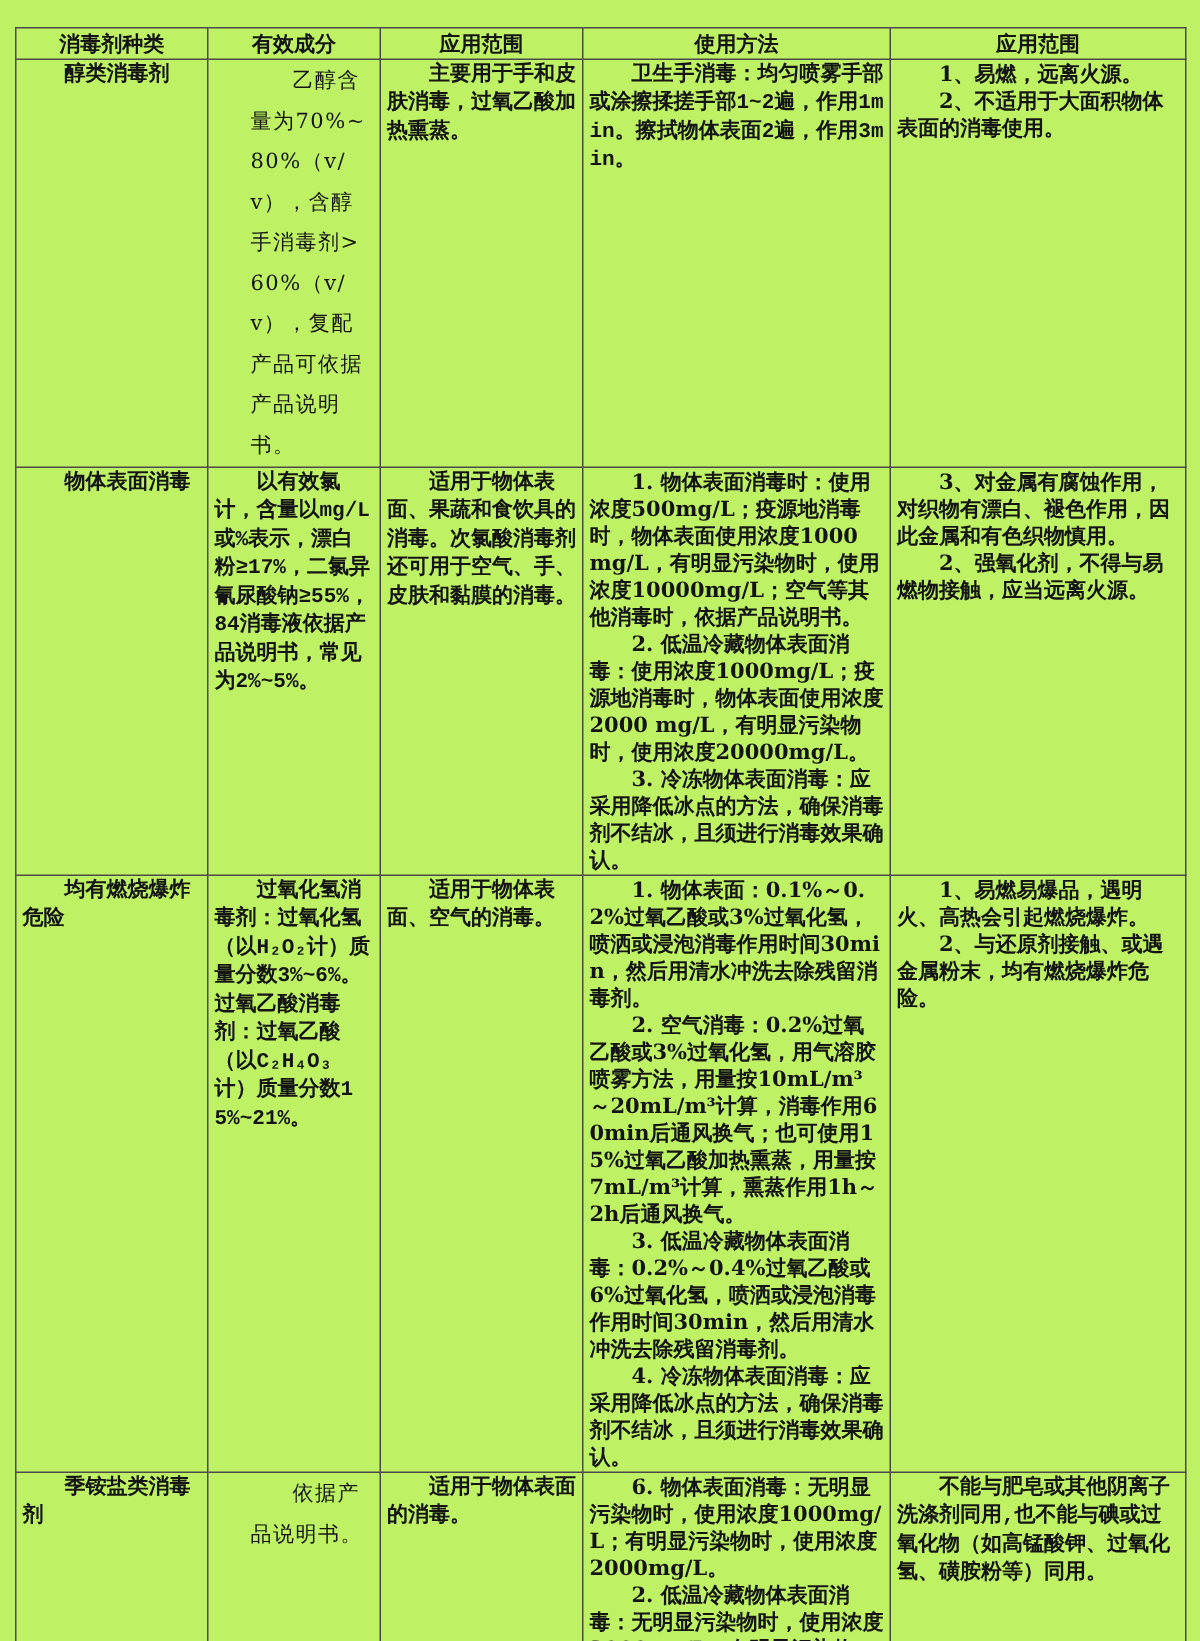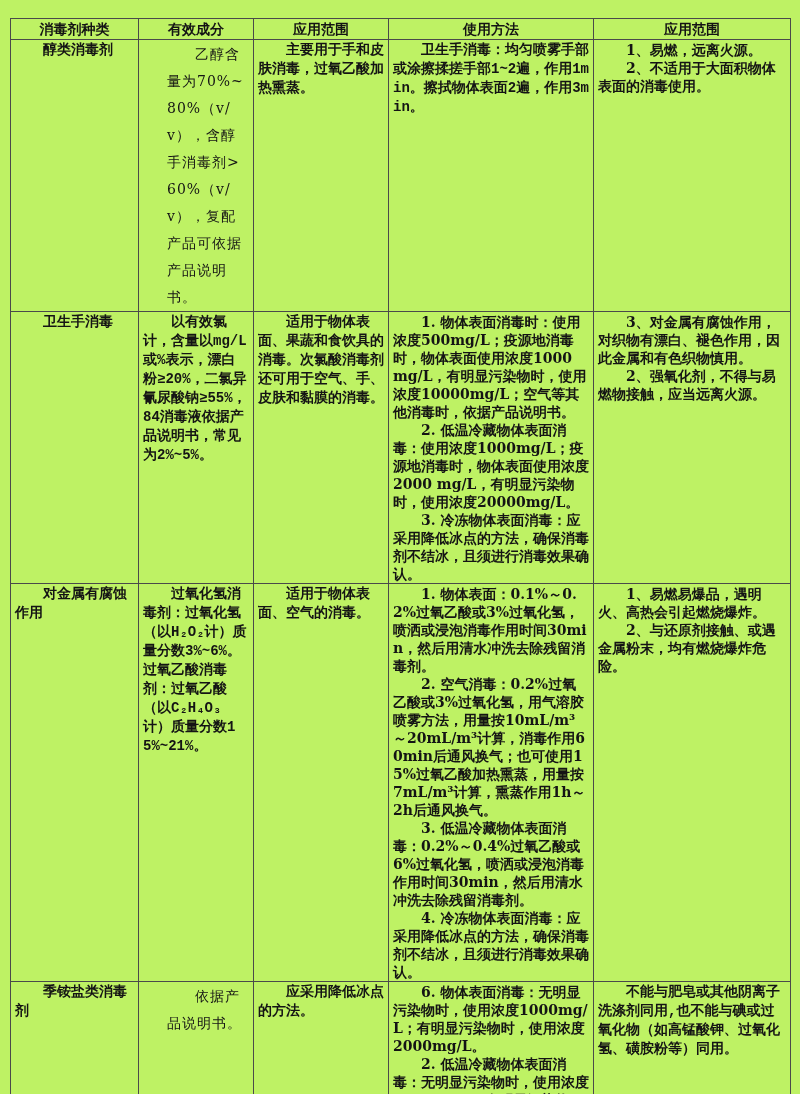--- a/index.html
+++ b/index.html
@@ -107,41 +107,41 @@
         <td class="sans">
             <p>卫生手消毒：均匀喷雾手部或涂擦揉搓手部1~2遍，作用1min。擦拭物体表面2遍，作用3min。</p>
           </td>
         <td class="serif">
             <p>1、易燃，远离火源。</p>
             <p>2、不适用于大面积物体表面的消毒使用。</p>
           </td>
       </tr>
       <tr class="r2">
         <td class="sans">
-            <p>卫生手消毒</p>
+            <p>物体表面消毒</p>
           </td>
         <td class="sans">
-            <p>以有效氯计，含量以mg/L或%表示，漂白粉≥20%，二氯异氰尿酸钠≥55%，84消毒液依据产品说明书，常见为2%~5%。</p>
+            <p>以有效氯计，含量以mg/L或%表示，漂白粉≥17%，二氯异氰尿酸钠≥55%，84消毒液依据产品说明书，常见为2%~5%。</p>
           </td>
         <td class="sans">
             <p>适用于物体表面、果蔬和食饮具的消毒。次氯酸消毒剂还可用于空气、手、皮肤和黏膜的消毒。</p>
           </td>
         <td class="serif">
             <p>1. 物体表面消毒时：使用浓度500mg/L；疫源地消毒时，物体表面使用浓度1000 mg/L，有明显污染物时，使用浓度10000mg/L；空气等其他消毒时，依据产品说明书。</p>
             <p>2. 低温冷藏物体表面消毒：使用浓度1000mg/L；疫源地消毒时，物体表面使用浓度2000 mg/L，有明显污染物时，使用浓度20000mg/L。</p>
             <p>3. 冷冻物体表面消毒：应采用降低冰点的方法，确保消毒剂不结冰，且须进行消毒效果确认。</p>
           </td>
         <td class="serif">
             <p>3、对金属有腐蚀作用，对织物有漂白、褪色作用，因此金属和有色织物慎用。</p>
             <p>2、强氧化剂，不得与易燃物接触，应当远离火源。</p>
           </td>
       </tr>
       <tr class="r3">
         <td class="sans">
-            <p>对金属有腐蚀作用</p>
+            <p>均有燃烧爆炸危险</p>
           </td>
         <td class="sans">
             <p>过氧化氢消毒剂：过氧化氢（以H₂O₂计）质量分数3%~6%。过氧乙酸消毒剂：过氧乙酸（以C₂H₄O₃计）质量分数15%~21%。</p>
           </td>
         <td class="sans">
             <p>适用于物体表面、空气的消毒。</p>
           </td>
         <td class="serif">
             <p>1. 物体表面：0.1%～0.2%过氧乙酸或3%过氧化氢，喷洒或浸泡消毒作用时间30min，然后用清水冲洗去除残留消毒剂。</p>
             <p>2. 空气消毒：0.2%过氧乙酸或3%过氧化氢，用气溶胶喷雾方法，用量按10mL/m³～20mL/m³计算，消毒作用60min后通风换气；也可使用15%过氧乙酸加热熏蒸，用量按7mL/m³计算，熏蒸作用1h～2h后通风换气。</p>
@@ -154,21 +154,21 @@
           </td>
       </tr>
       <tr class="r4">
         <td class="sans">
             <p>季铵盐类消毒剂</p>
           </td>
         <td class="kai">
             <p>依据产品说明书。</p>
           </td>
         <td class="sans">
-            <p>应采用降低冰点的方法。</p>
+            <p>适用于物体表面的消毒。</p>
           </td>
         <td class="serif">
             <p>6. 物体表面消毒：无明显污染物时，使用浓度1000mg/L；有明显污染物时，使用浓度2000mg/L。</p>
             <p>2. 低温冷藏物体表面消毒：无明显污染物时，使用浓度2000mg/L；有明显污染物时，使用浓度4000mg/L。</p>
             <p>3. 冷冻物体表面消毒：应采用降低冰点的方法，确保消毒剂不结冰，且须进行消毒效果确认。</p>
           </td>
         <td class="sans">
             <p>不能与肥皂或其他阴离子洗涤剂同用,也不能与碘或过氧化物（如高锰酸钾、过氧化氢、磺胺粉等）同用。</p>
           </td>
       </tr>

